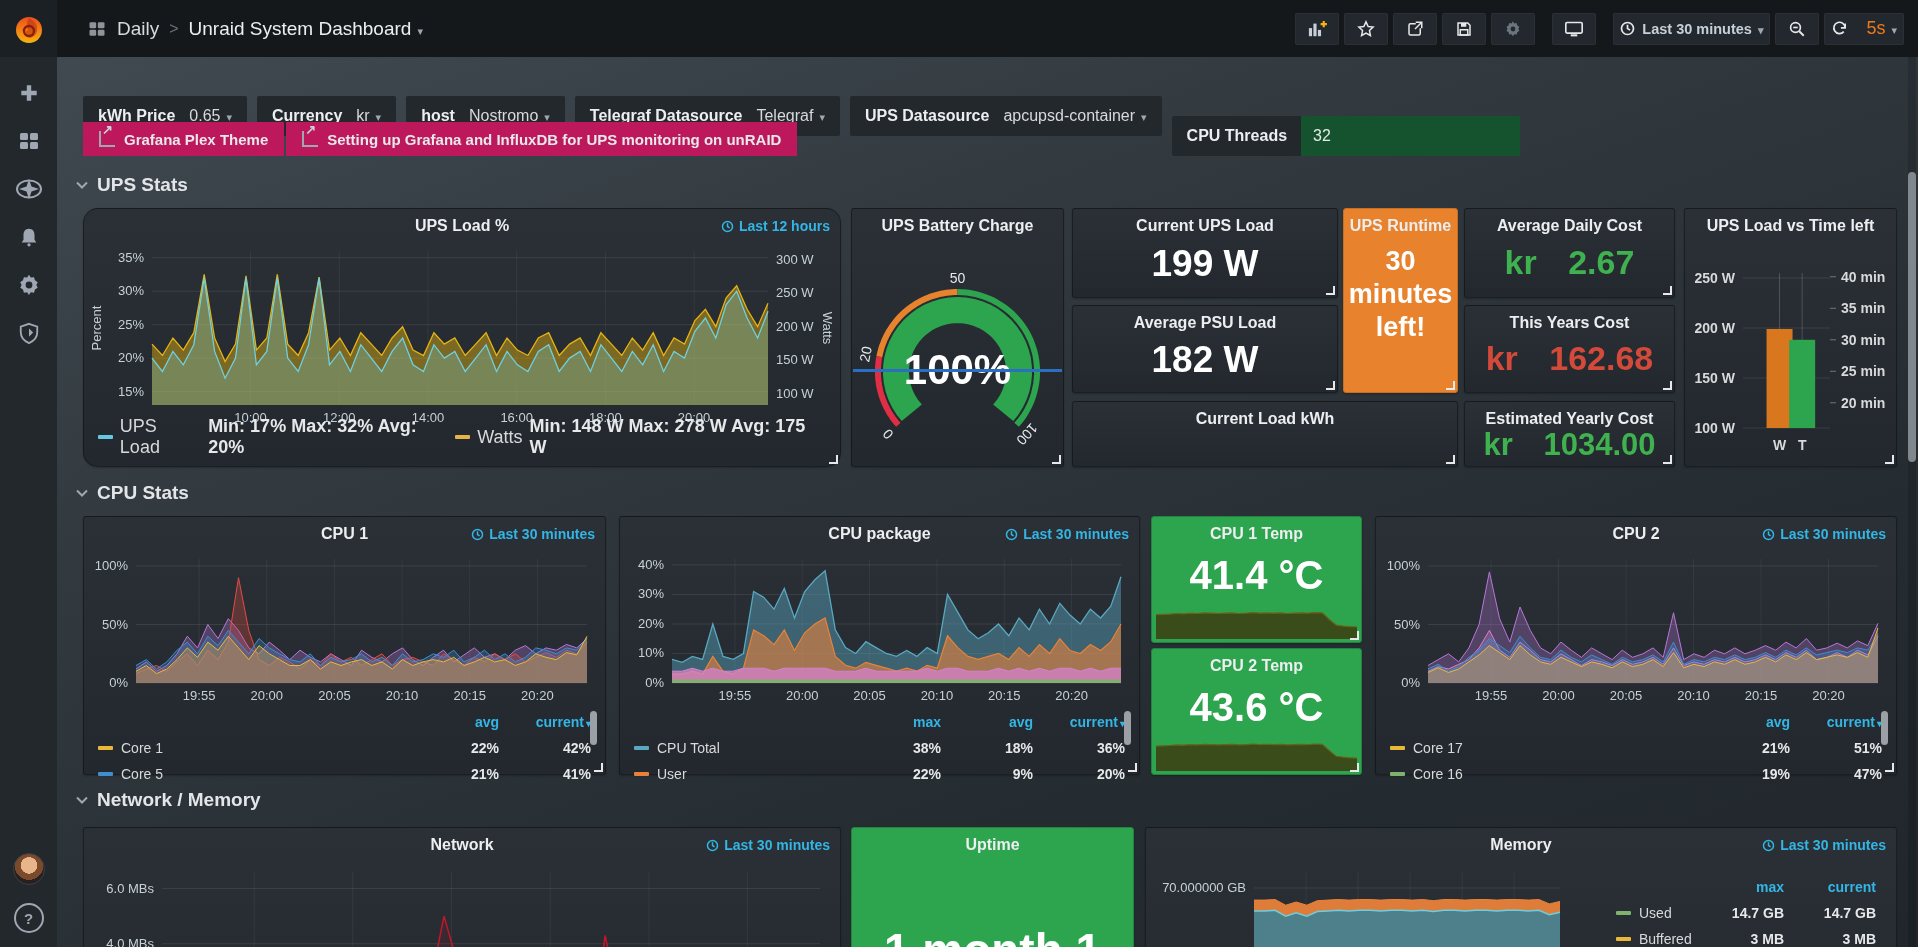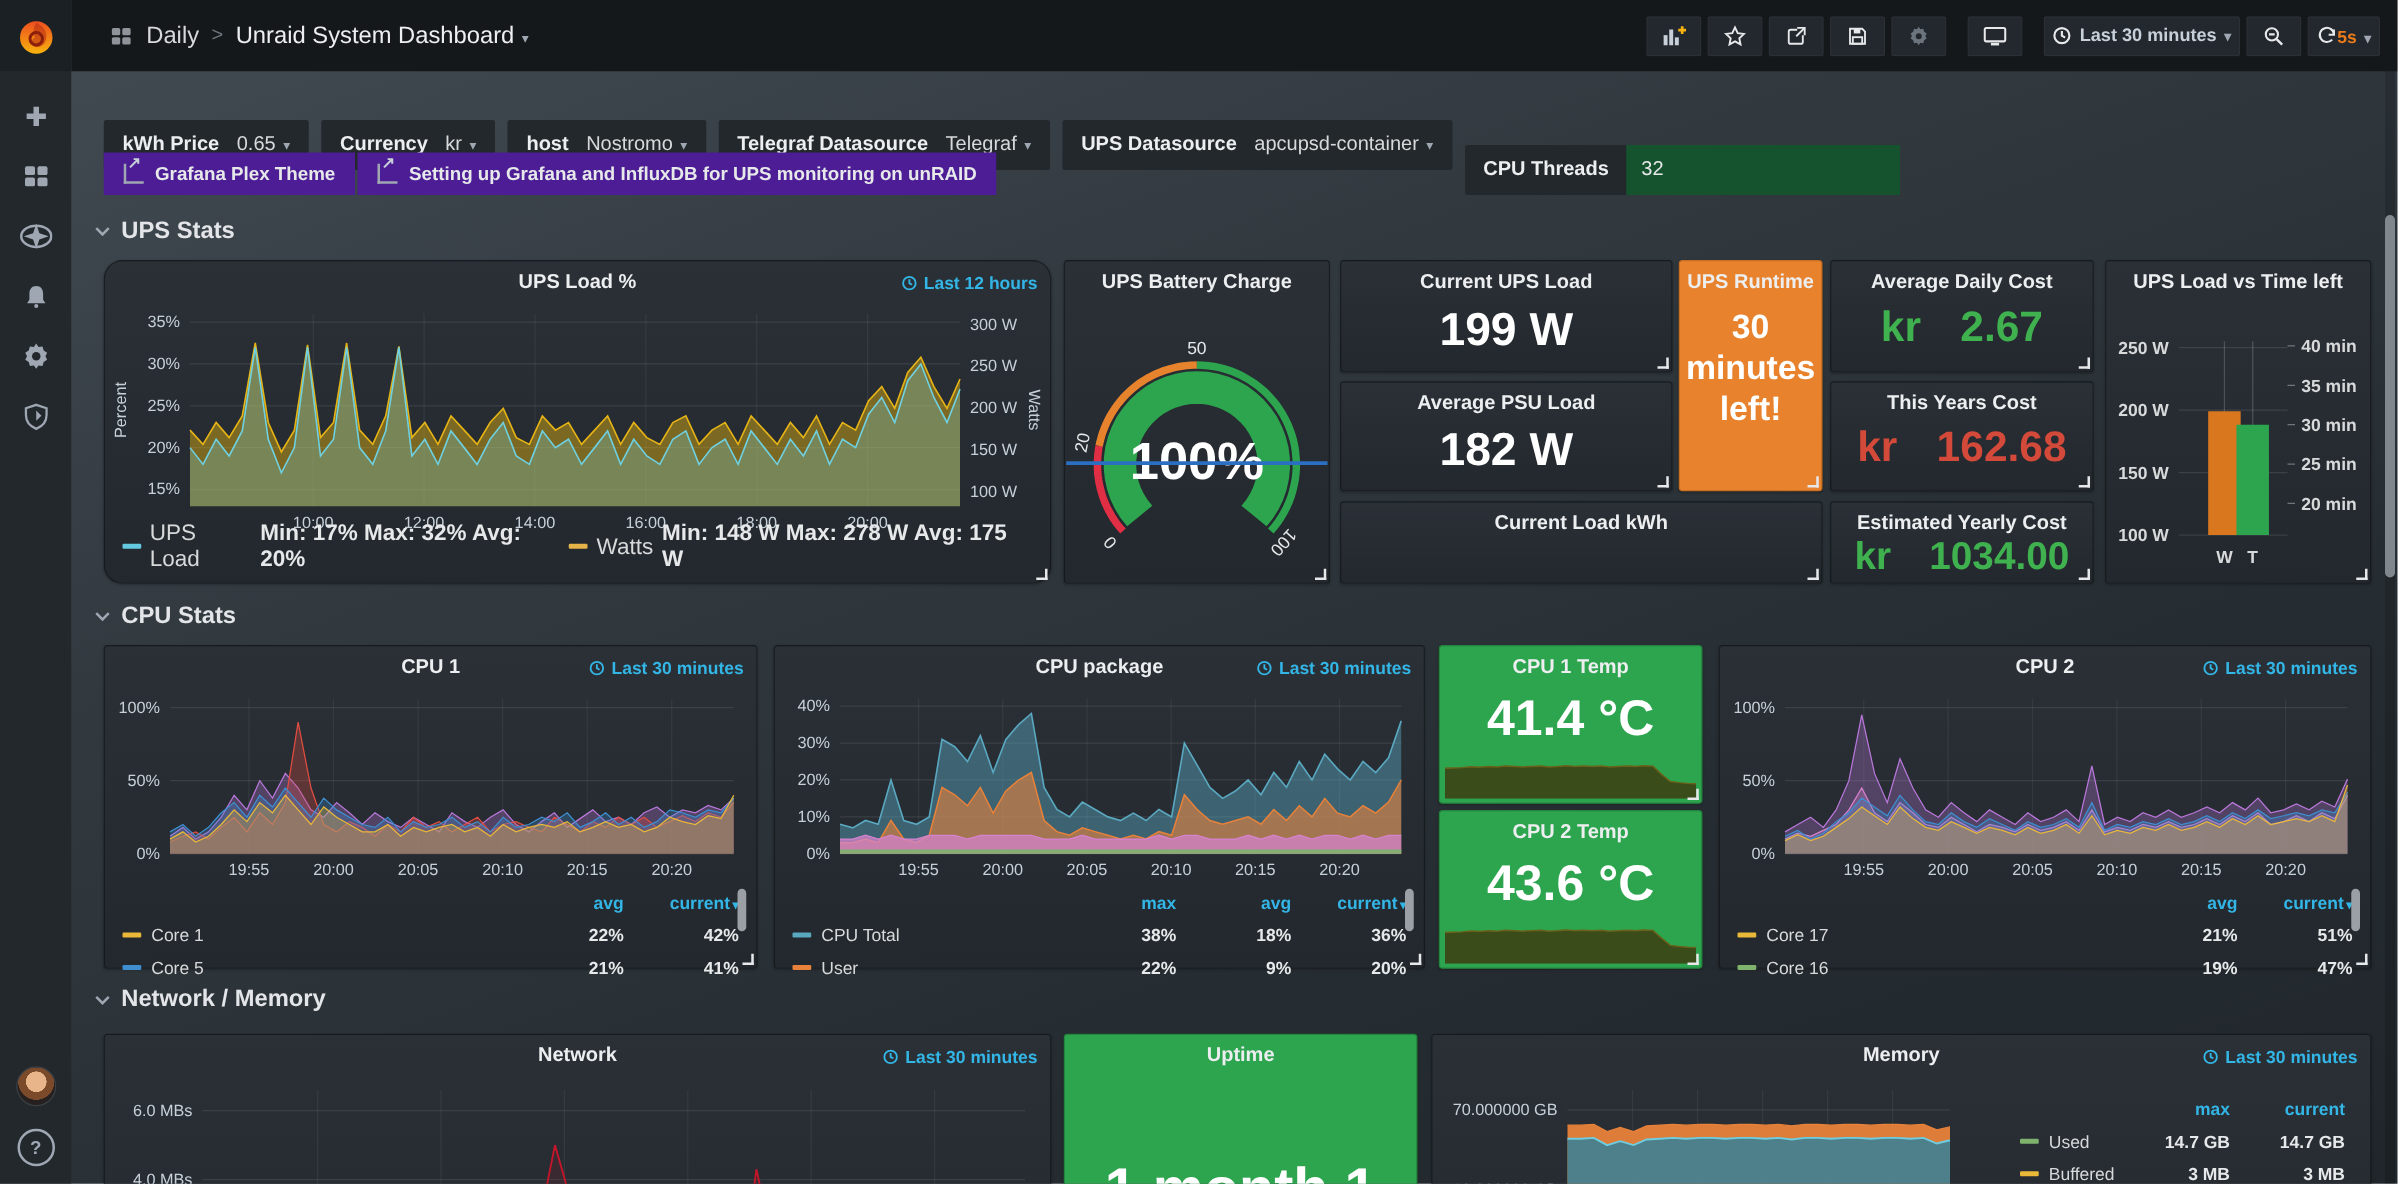--- a/index.html
+++ b/index.html
@@ -21,30 +21,30 @@
   .crumb{display:flex;align-items:center;gap:10px;margin-left:30px;font-size:19px;}
   .crumb .app{color:#d8d9da;}
   .crumb .sep{color:#6c757d;font-size:16px;}
   .crumb .dash{color:#eceef0;}
   .caret::after{content:"▾";font-size:11px;color:#9fa7b3;margin-left:6px;}
   .nav-right{margin-left:auto;display:flex;align-items:center;gap:5px;padding-right:14px;}
   .nbtn{height:30px;min-width:30px;background:#23282e;border:1px solid rgba(255,255,255,.04);border-radius:2px;
         display:flex;align-items:center;justify-content:center;color:#c7d0d9;cursor:pointer;padding:0 6px;font-size:14px;}
   .nbtn.gap{margin-left:12px;}
   .timepick{gap:7px;font-weight:bold;font-size:14.5px;}
-  .refresh .rl{color:#eb7b18;font-weight:bold;margin-left:0;font-size:14px;}
+  .refresh .rl{color:#eb7b18;font-weight:normal;margin-left:18px;font-size:18px;}
   
   .vars{position:absolute;left:83px;top:76px;right:20px;display:flex;gap:10px;align-items:center;}
   .pill{height:40px;background:#23282d;border-radius:2px;display:flex;align-items:center;padding:0 15px;gap:14px;white-space:nowrap;cursor:pointer;}
   .pill .vlabel{font-weight:bold;font-size:16px;color:#eceef0;}
   .pill .vvalue{font-size:16px;color:#d8d9da;}
   .pill-input{padding-right:0;cursor:default;margin-top:40px;}
   .threads-input{height:40px;width:195px;background:#14532d;border:none;color:#e6e8ea;font-size:16px;padding:0 12px;font-family:"Liberation Sans",sans-serif;}
   .links{position:absolute;left:83px;top:122px;display:flex;gap:2px;}
-  .linkpill{height:34px;background:#4c1d95;display:flex;align-items:center;gap:9px;padding:0 16px;font-weight:bold;font-size:15px;color:#e6e8ea;cursor:pointer;}
+  .linkpill{height:34px;background:#be185d;display:flex;align-items:center;gap:9px;padding:0 16px;font-weight:bold;font-size:15px;color:#e6e8ea;cursor:pointer;}
   .extlink{width:14px;height:14px;border:2px solid #9fa7b3;border-top:none;border-right:none;position:relative;}
   .extlink::after{content:"↗";position:absolute;left:1px;top:-9px;color:#c7d0d9;font-size:13px;font-weight:bold;}
   
   .section-h{position:absolute;display:flex;align-items:center;gap:9px;font-size:19px;font-weight:bold;color:#e3e5e8;cursor:pointer;}
   .chev{width:12px;height:8px;}
   
   .panel{position:absolute;background:linear-gradient(180deg,#2a3036 0%,#22282d 100%);
          border:1px solid rgba(0,0,0,.35);border-radius:3px;box-shadow:0 1px 2px rgba(0,0,0,.25);}
   .rsz{position:absolute;right:2px;bottom:2px;width:7px;height:7px;border-right:2px solid #e6e8ea;border-bottom:2px solid #e6e8ea;cursor:se-resize;}
   .ptitle{position:absolute;top:8px;left:0;right:0;text-align:center;font-weight:bold;font-size:16px;color:#eceef0;cursor:pointer;}

